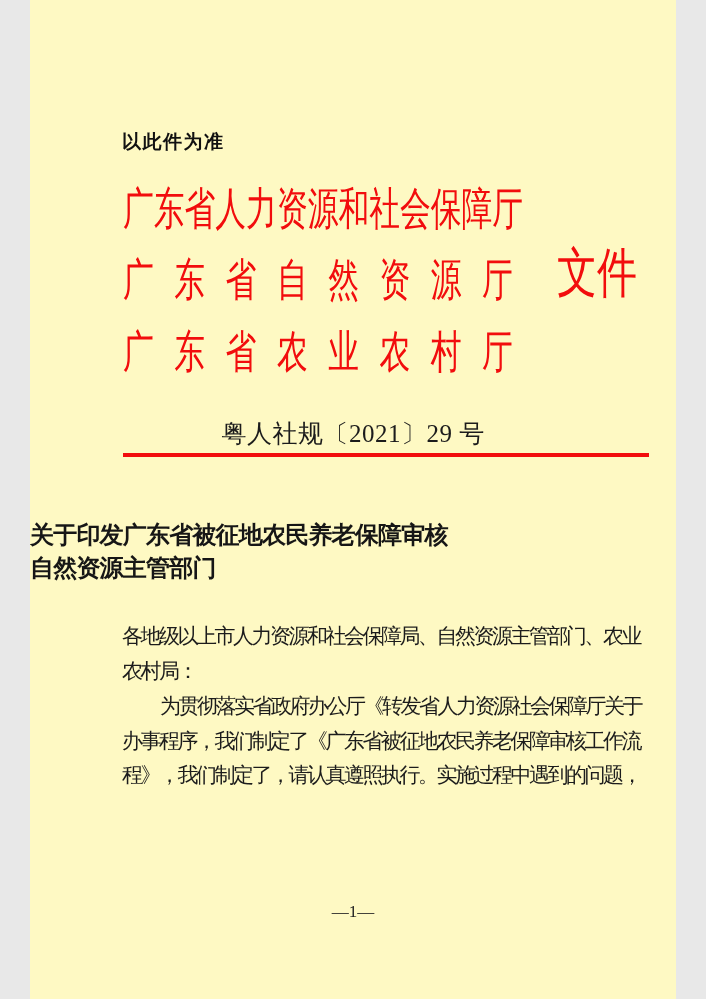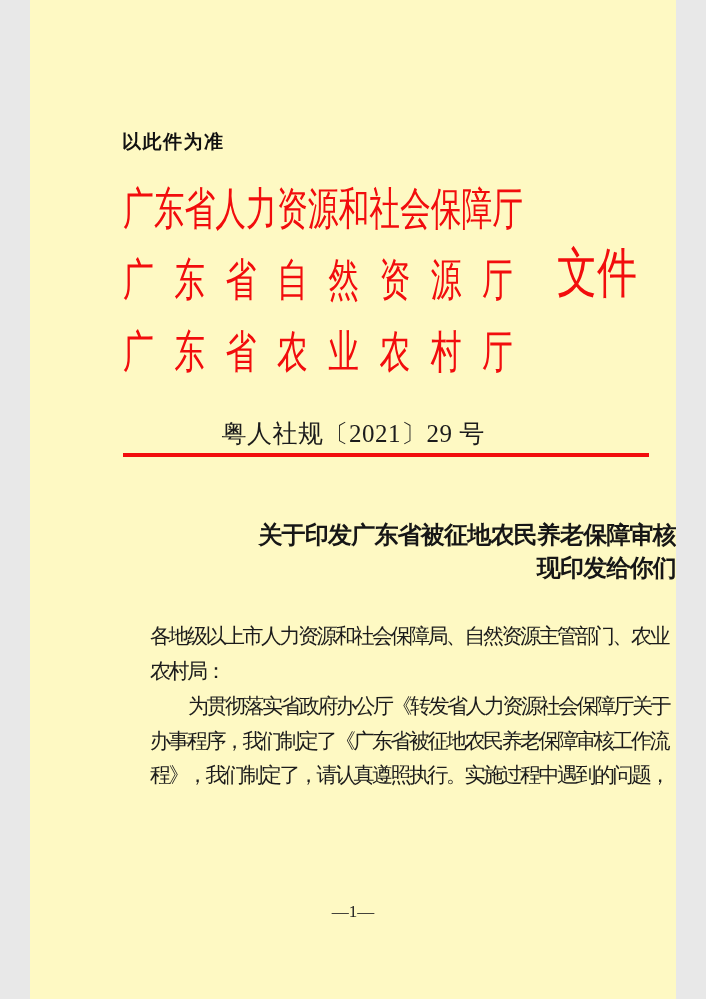--- a/index.html
+++ b/index.html
@@ -74,38 +74,37 @@
     width: 526px;
     height: 4px;
     background: #f20d0d;
   }
 
   .doc-title {
     position: absolute;
     left: 0;
     top: 519px;
     width: 100%;
-    text-align: right;
+    text-align: left;
     font-size: 24px;
     line-height: 33px;
     font-weight: 600;
     letter-spacing: -0.8px;
     color: #161616;
   }
 
   .body-text {
     position: absolute;
     left: 92px;
     top: 619px;
     width: 536px;
     font-size: 21px;
     line-height: 34.5px;
     letter-spacing: -2.5px;
     color: #1c1c1c;
-    margin-left: 28px;
   }
   .body-line { white-space: nowrap; }
   .body-line.indent { padding-left: 38px; }
   .body-line.para-gap { margin-top: 1px; }
 
   .page-number {
     position: absolute;
     left: 0;
     top: 901px;
     width: 100%;
@@ -129,21 +128,21 @@
     <div class="doc-type">文件</div>
     <div class="dept-line dept-3">广东省农业农村厅</div>
   </div>
 
   <div class="doc-number">粤人社规〔2021〕29 号</div>
 
   <div class="red-rule"></div>
 
   <div class="doc-title">
     <div>关于印发广东省被征地农民养老保障审核</div>
-    <div>现印发给你们</div>
+    <div>自然资源主管部门</div>
   </div>
 
   <div class="body-text">
     <div class="body-line">各地级以上市人力资源和社会保障局、自然资源主管部门、农业</div>
     <div class="body-line">农村局：</div>
     <div class="body-line indent para-gap">为贯彻落实省政府办公厅《转发省人力资源社会保障厅关于</div>
     <div class="body-line">办事程序，我们制定了《广东省被征地农民养老保障审核工作流</div>
     <div class="body-line">程》，我们制定了，请认真遵照执行。实施过程中遇到的问题，</div>
   </div>
 

